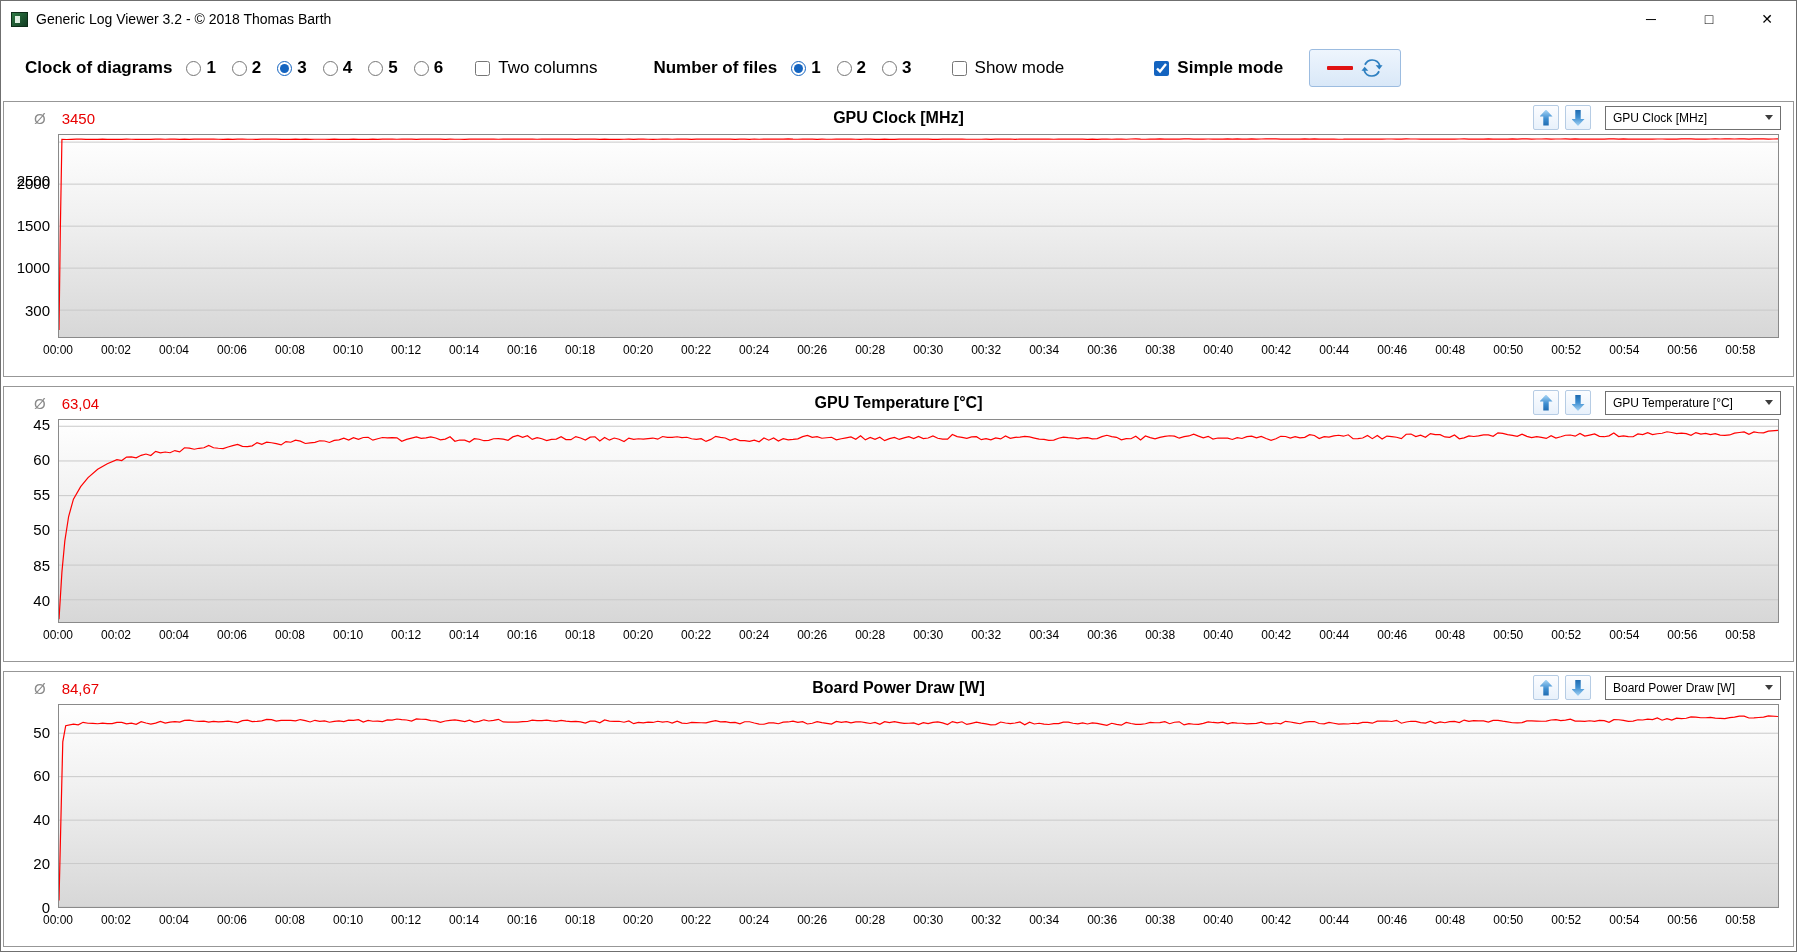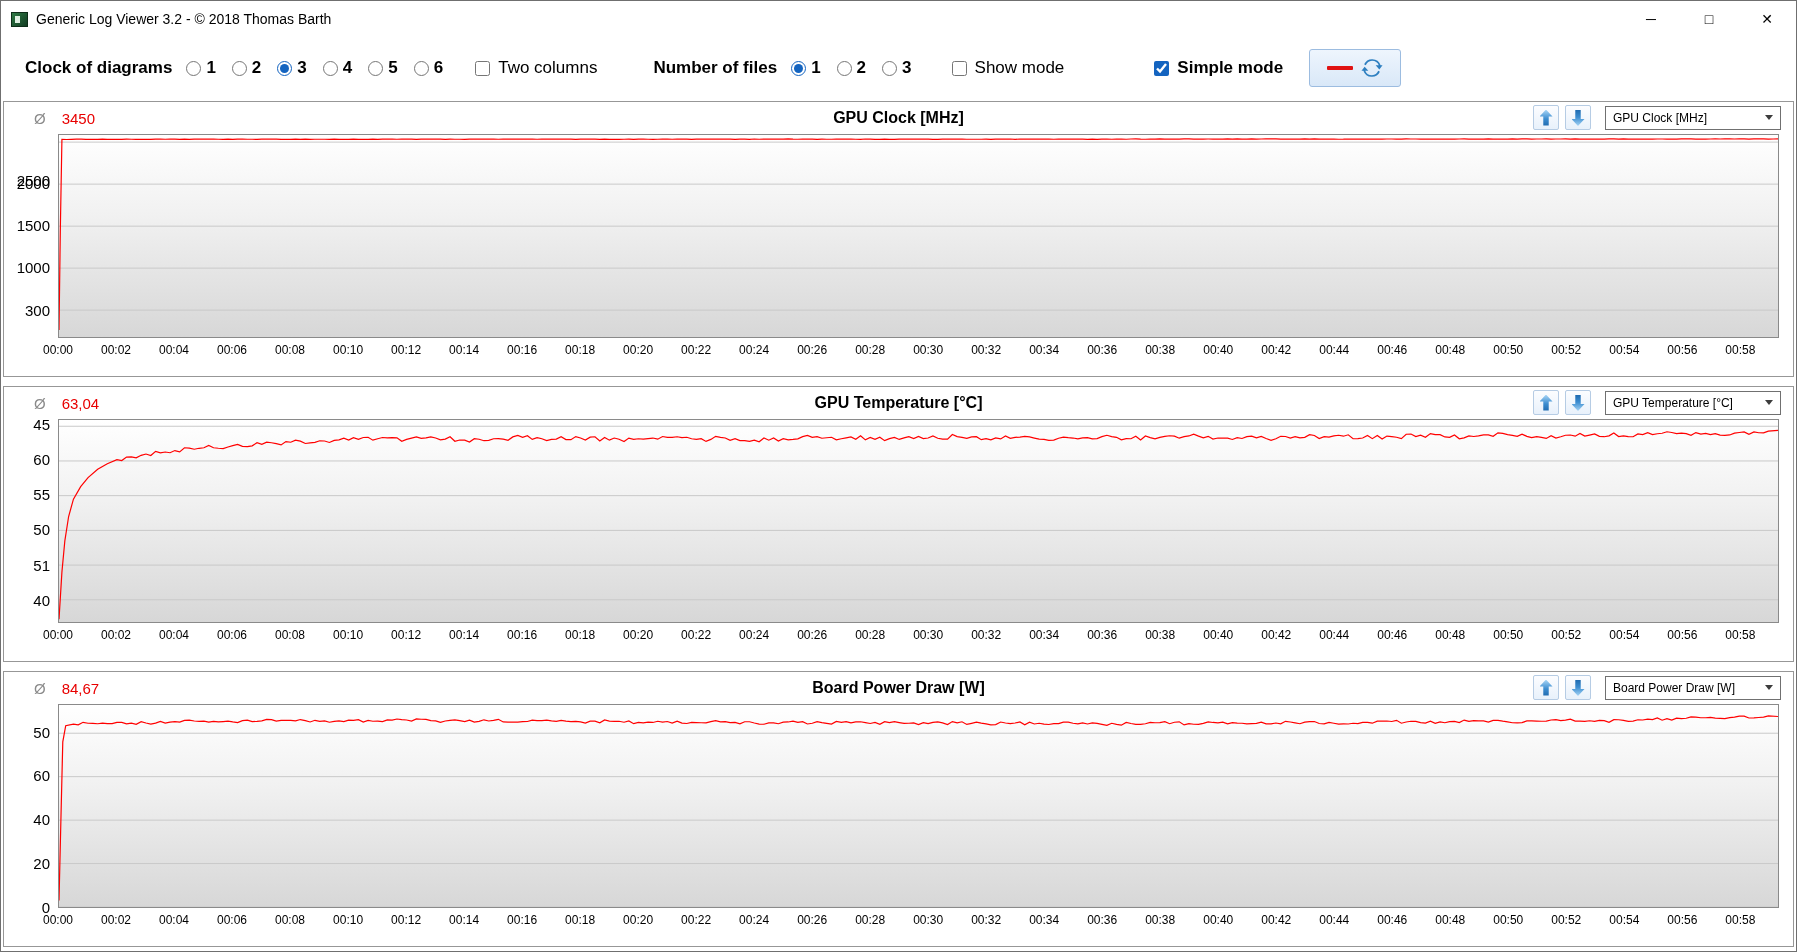--- a/index.html
+++ b/index.html
@@ -246,21 +246,21 @@
             </button>
           <div class="dropdown">
             <span>GPU Temperature [°C]</span>
             <span class="chev"></span>
           </div>
         </div>
       </div>
       <div class="chart-wrap">
         <div class="ylabels" id="ylab-1">
             <div class="ytick" style="top: 89.0034%;">40</div>
-            <div class="ytick" style="top: 71.8213%;">51</div>
+            <div class="ytick" style="top: 71.8213%;">85</div>
             <div class="ytick" style="top: 54.6392%;">50</div>
             <div class="ytick" style="top: 37.457%;">55</div>
             <div class="ytick" style="top: 20.2749%;">60</div>
             <div class="ytick" style="top: 3.09278%;">45</div>
           </div>
         <div class="plot">
             <svg id="chart-1" viewBox="0 0 1000 400" preserveAspectRatio="none">
               <line class="grid" vector-effect="non-scaling-stroke" x1="0" x2="1000" y1="356.0" y2="356.0"></line>
               <line class="grid" vector-effect="non-scaling-stroke" x1="0" x2="1000" y1="287.3" y2="287.3"></line>
               <line class="grid" vector-effect="non-scaling-stroke" x1="0" x2="1000" y1="218.6" y2="218.6"></line>

